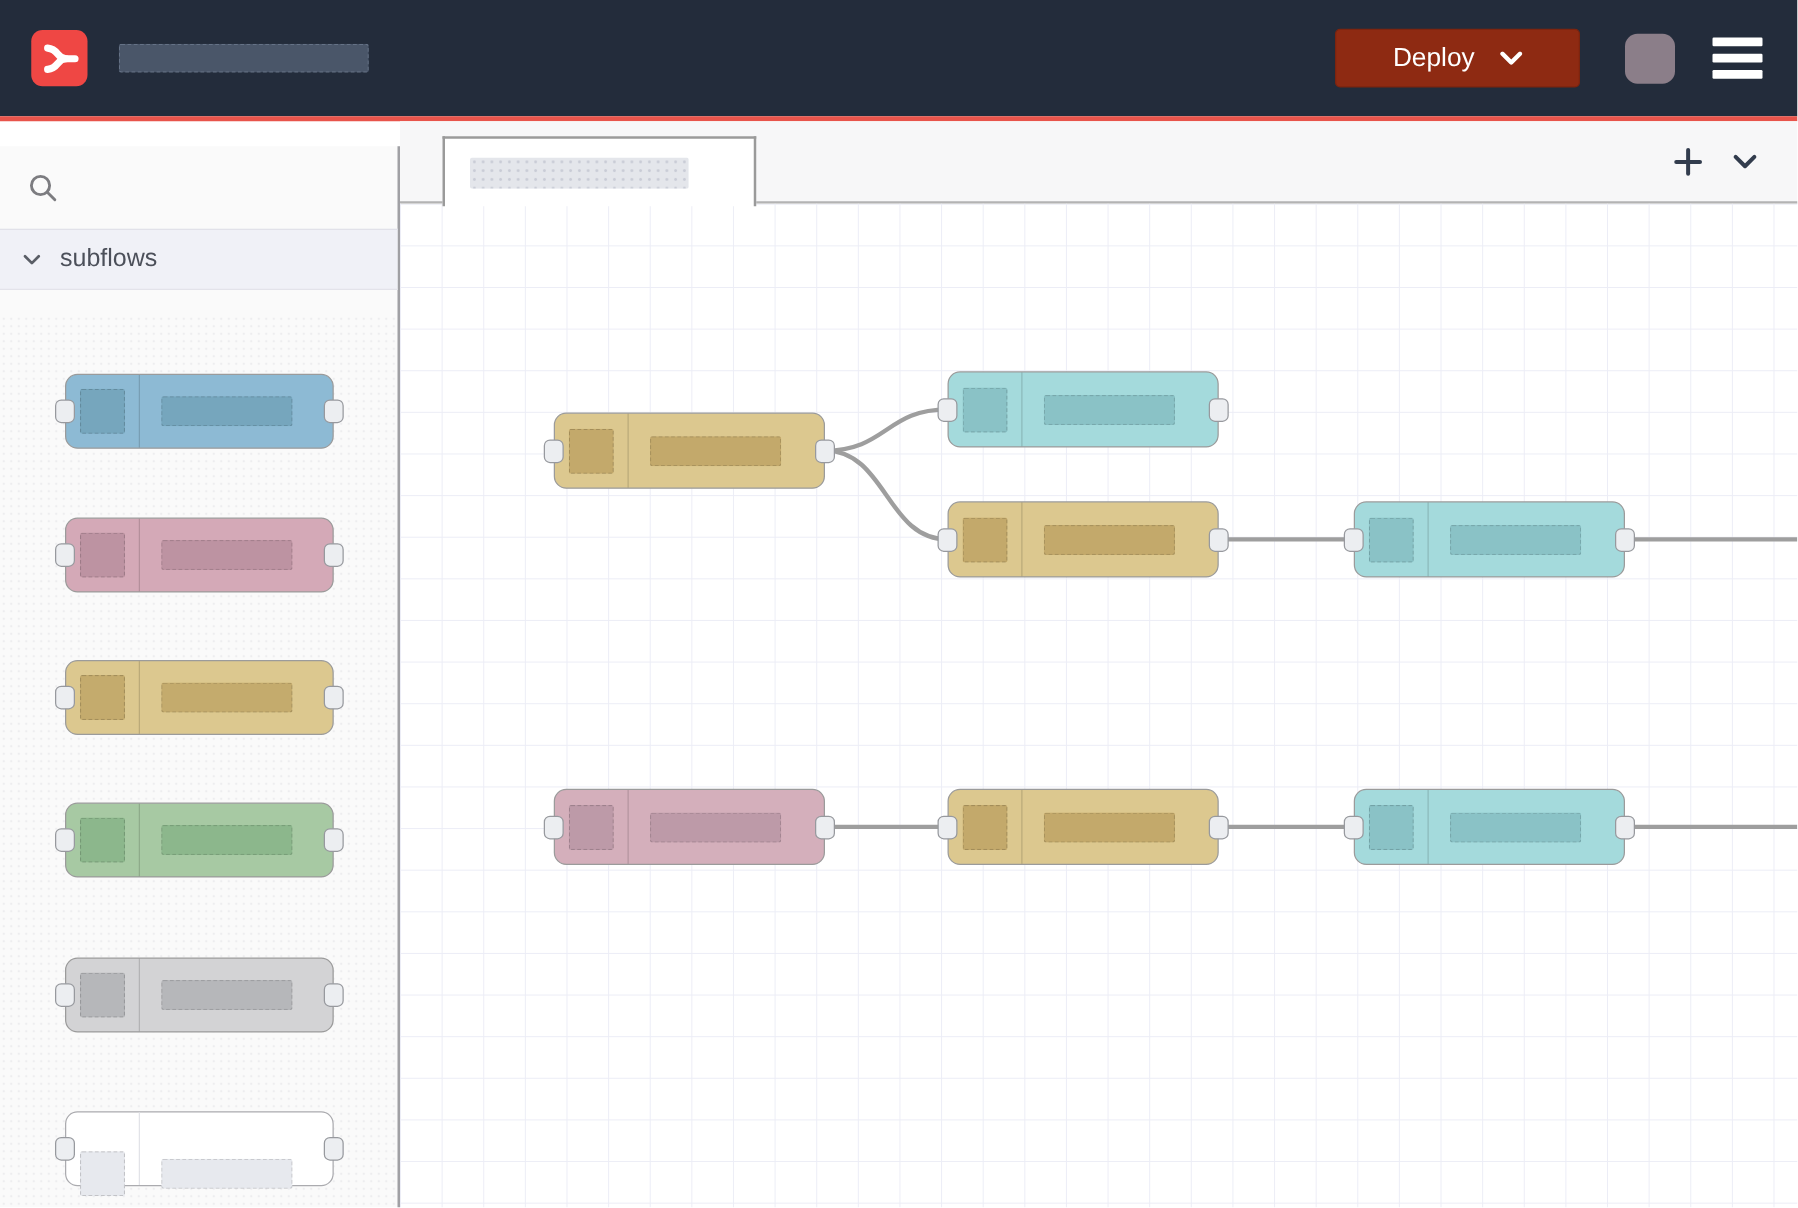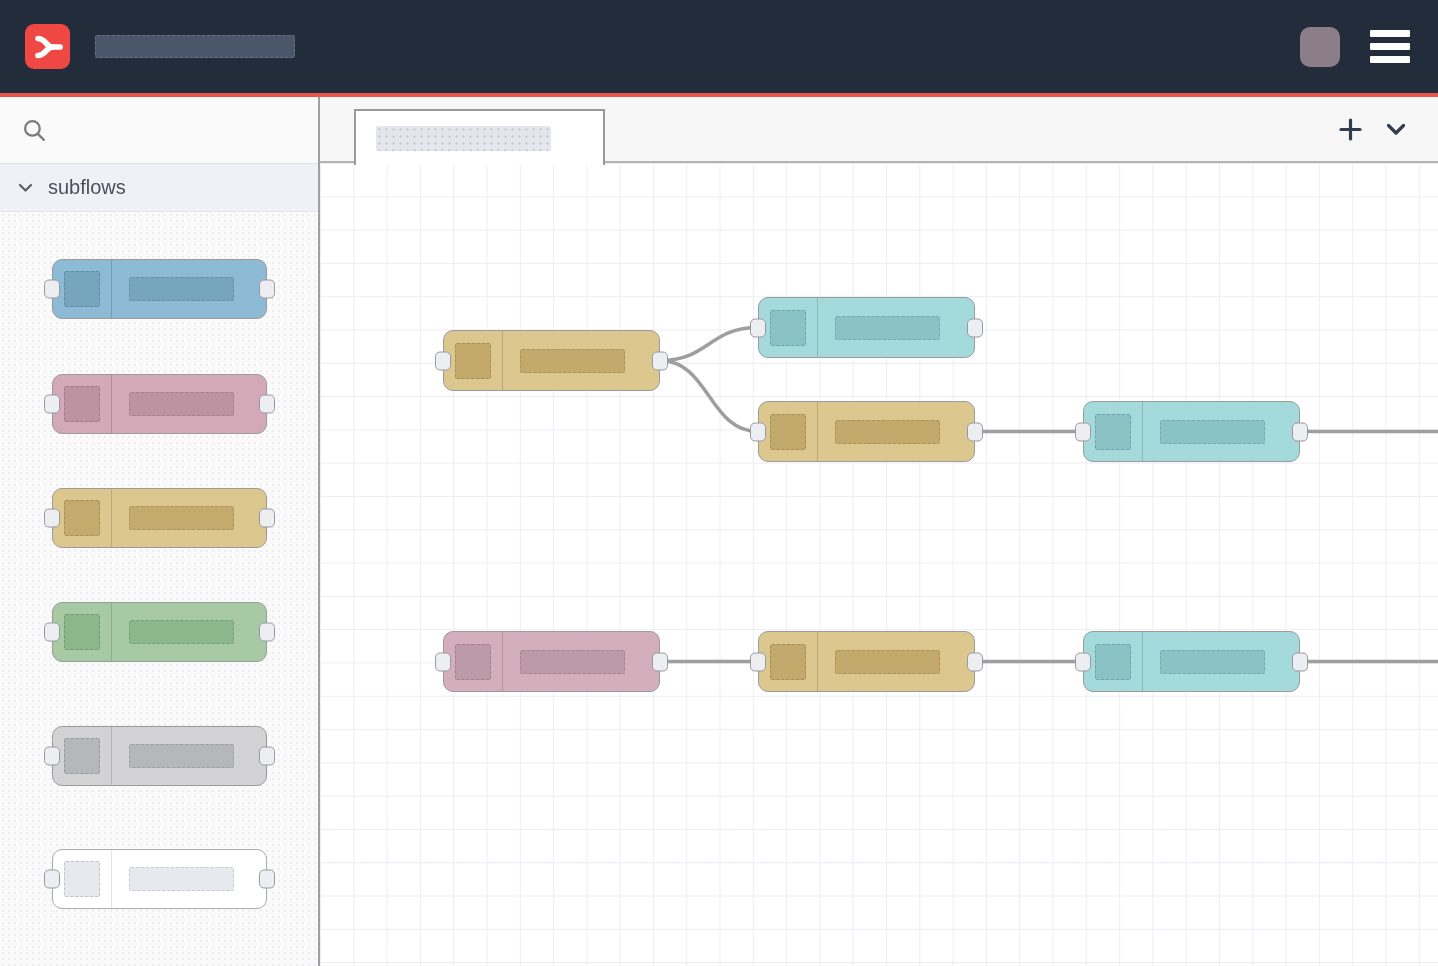--- a/index.html
+++ b/index.html
@@ -12,21 +12,21 @@
   .title-skel { width: 200px; height: 23px; background: #4a5669; border: 1px dashed #657286; border-radius: 2px; }
   .hspacer { flex: 1; }
   .deploy-btn { height: 47px; width: 196px; background: #8e2a12; border: 1px solid #7c240f; border-radius: 4px; color: #ffffff; font-size: 21px; font-family: "Liberation Sans", sans-serif; display: flex; align-items: center; justify-content: center; gap: 20px; cursor: pointer; }
   .avatar { width: 40px; height: 40px; border-radius: 10px; background: #8b7e89; margin-left: 36px; }
   .menu-btn { margin-left: 30px; width: 40px; display: flex; flex-direction: column; gap: 6px; background: none; border: none; cursor: pointer; }
   .menu-btn span { display: block; height: 7px; background: #ffffff; border-radius: 1px; }
   .red-line { height: 4px; background: #e8544b; flex: 0 0 auto; }
 
   
   .app-body { flex: 1; display: flex; min-height: 0; }
-  .stipple { background-image: radial-gradient(rgba(120,120,140,0.10) 1px, transparent 1.2px); background-size: 6px 6px; }
+  .stipple { background-image: radial-gradient(rgba(120,120,140,0.10) 1px, transparent 1.2px); background-size: 6px 6px; margin-top: 20px; }
 
   
   .sidebar { width: 320px; flex: 0 0 auto; border-right: 2px solid #a0a0a4; display: flex; flex-direction: column; background: #fafafa; }
   .search-row { height: 66px; flex: 0 0 auto; display: flex; align-items: center; padding-left: 22px; }
   .cat-header { height: 49px; flex: 0 0 auto; background: #f0f1f7; border-top: 1px solid #e1e1e9; border-bottom: 1px solid #e3e3ea; display: flex; align-items: center; padding-left: 18px; gap: 15px; }
   .cat-label { font-size: 20px; font-weight: 500; color: #4c505a; }
   .palette { flex: 1; position: relative; }
 
   .pnode, .fnode { position: absolute; border-radius: 10px; border: 1px solid #9b9b9b; }
   .pnode { left: 52px; width: 215px; height: 60px; cursor: grab; }
@@ -58,20 +58,26 @@
 
 <header class="header">
   <div class="logo">
     <svg width="34" height="34" viewBox="0 0 48 48" fill="none" stroke="#ffffff" stroke-width="8" stroke-linecap="round" stroke-linejoin="round">
       <path d="M41 24 H31 C20 24 23 13 10 12"></path>
       <path d="M31 24 C20 24 23 35 10 36"></path>
     </svg>
   </div>
   <div class="title-skel"></div>
   <div class="hspacer"></div>
+  <button class="deploy-btn">
+    <span>Deploy</span>
+    <svg width="18" height="12" viewBox="0 0 18 12" fill="none" stroke="#ffffff" stroke-width="3.5" stroke-linecap="round" stroke-linejoin="round">
+      <path d="M2 2 L9 9 L16 2"></path>
+    </svg>
+  </button>
   <div class="avatar"></div>
   <button class="menu-btn">
     <span></span>
       <span></span>
       <span></span>
   </button>
 </header>
 <div class="red-line"></div>
 
 <div class="app-body">

